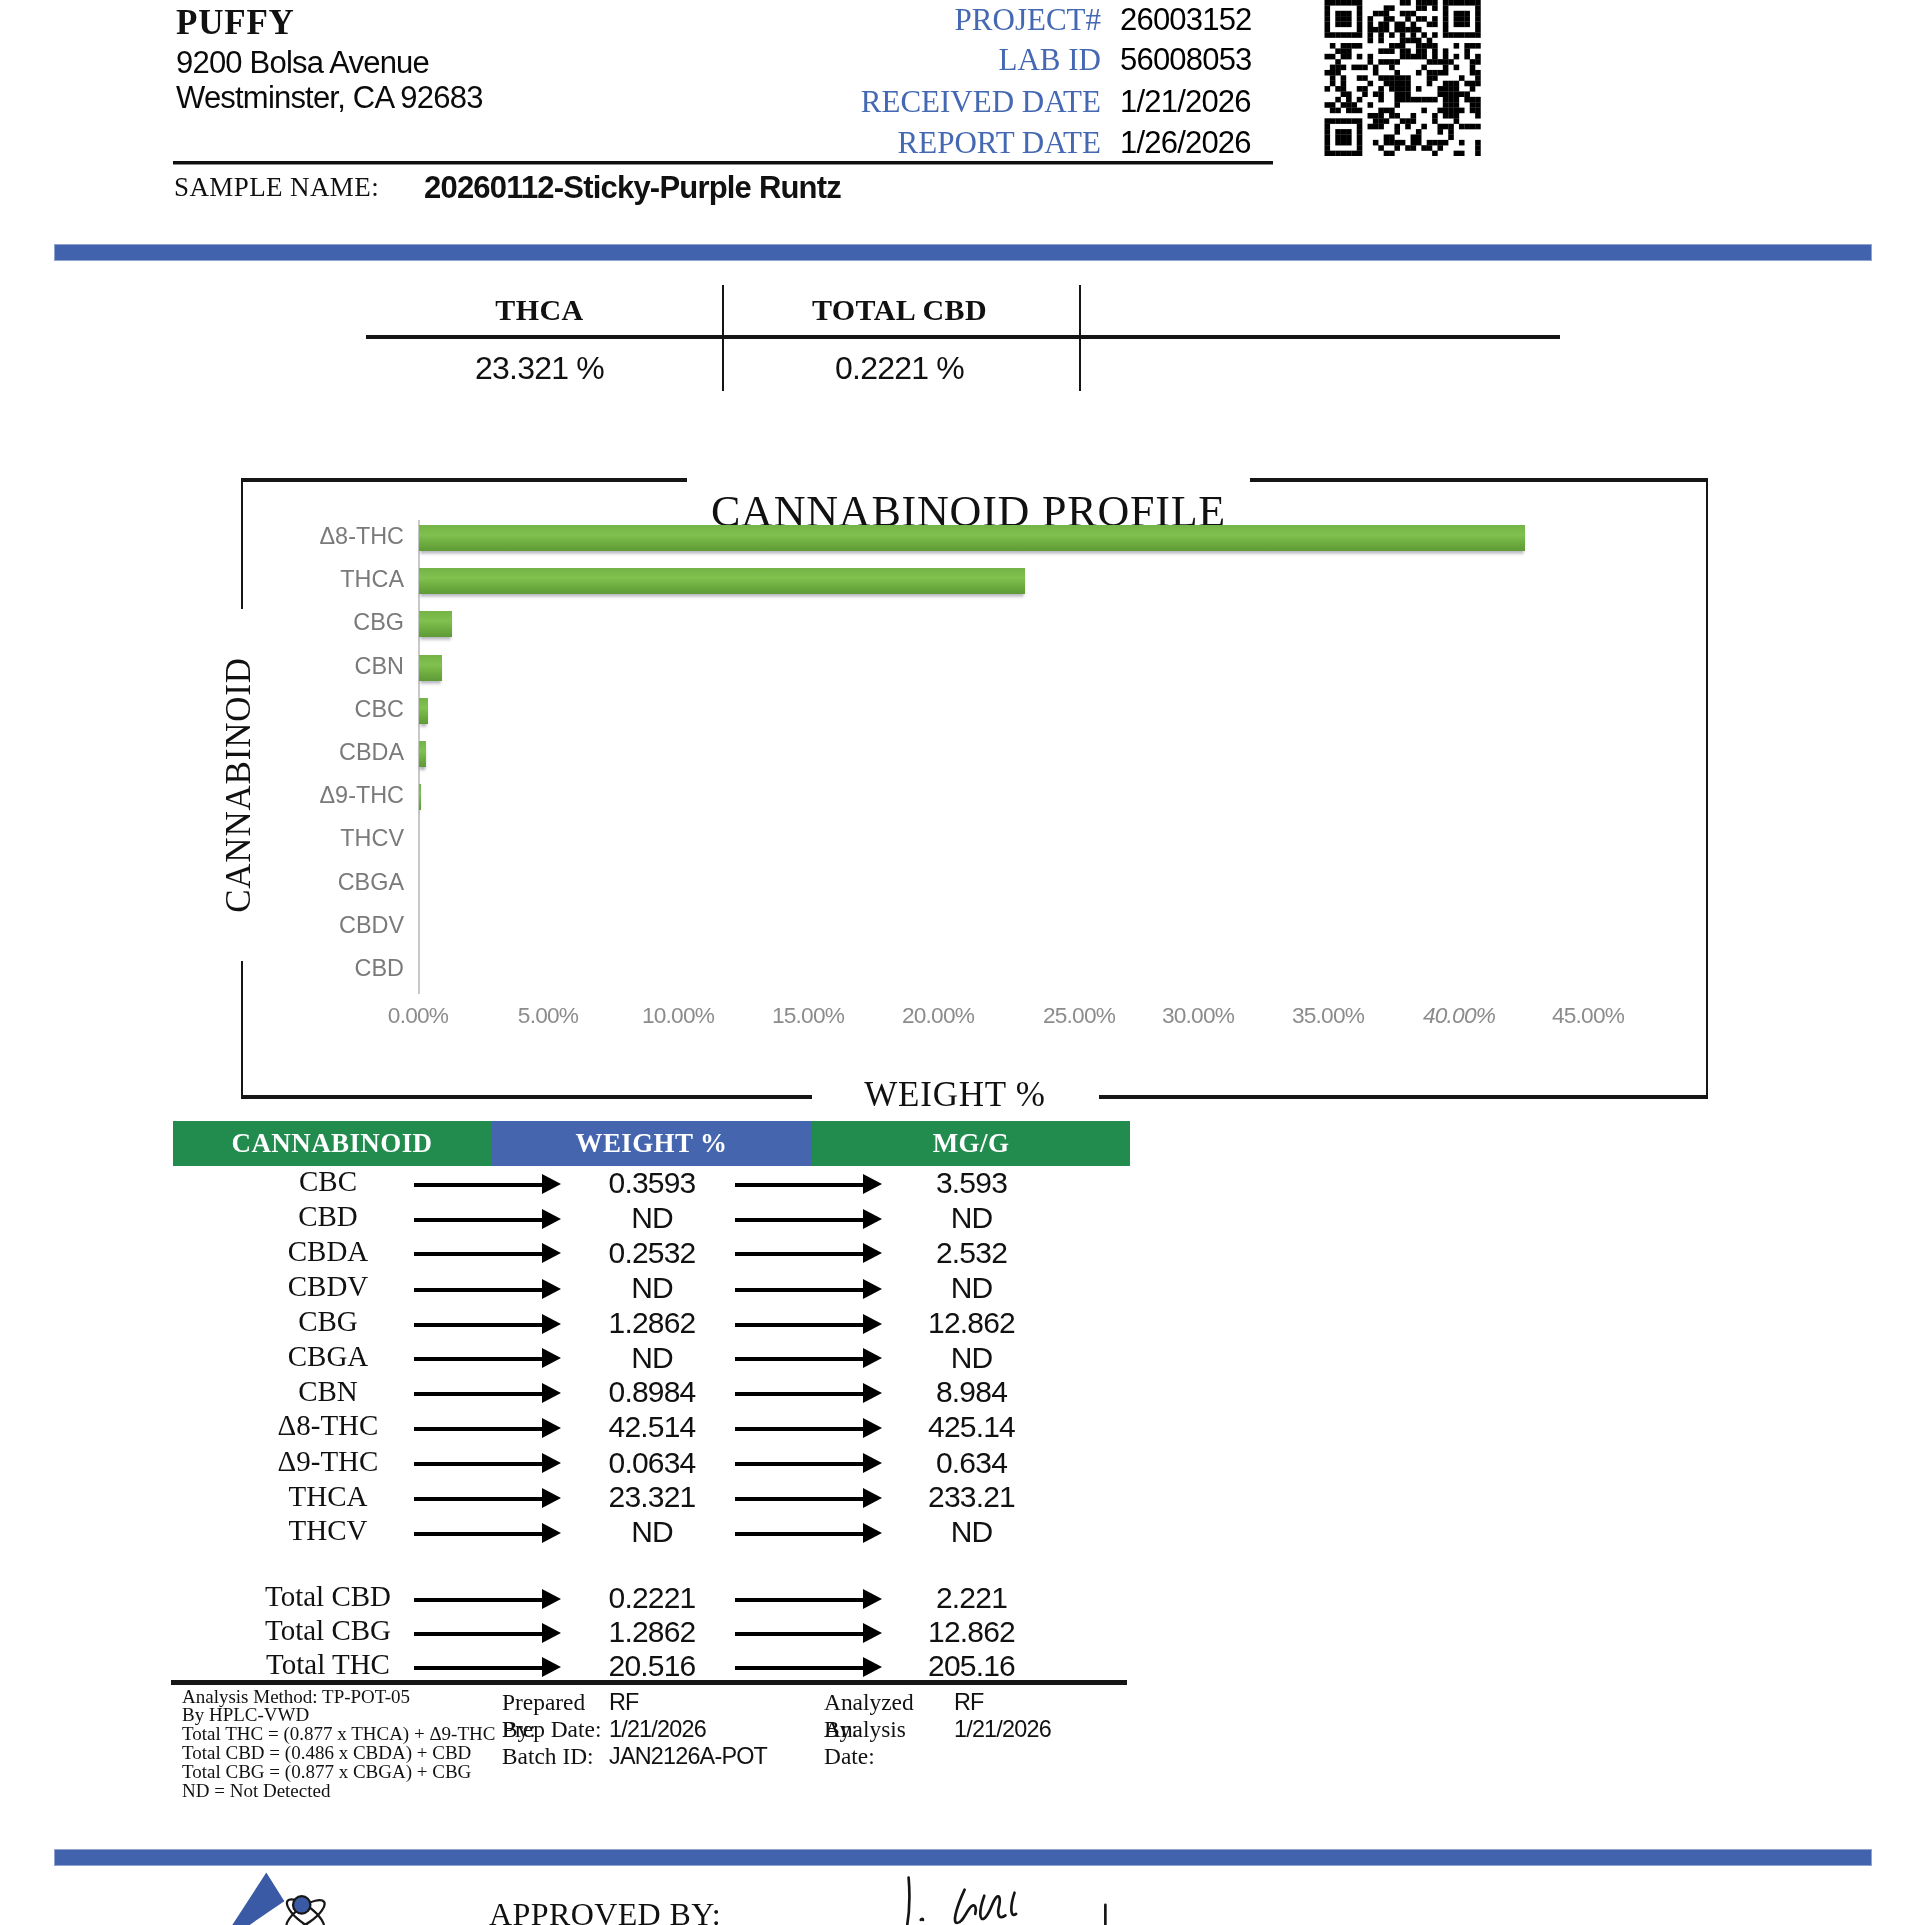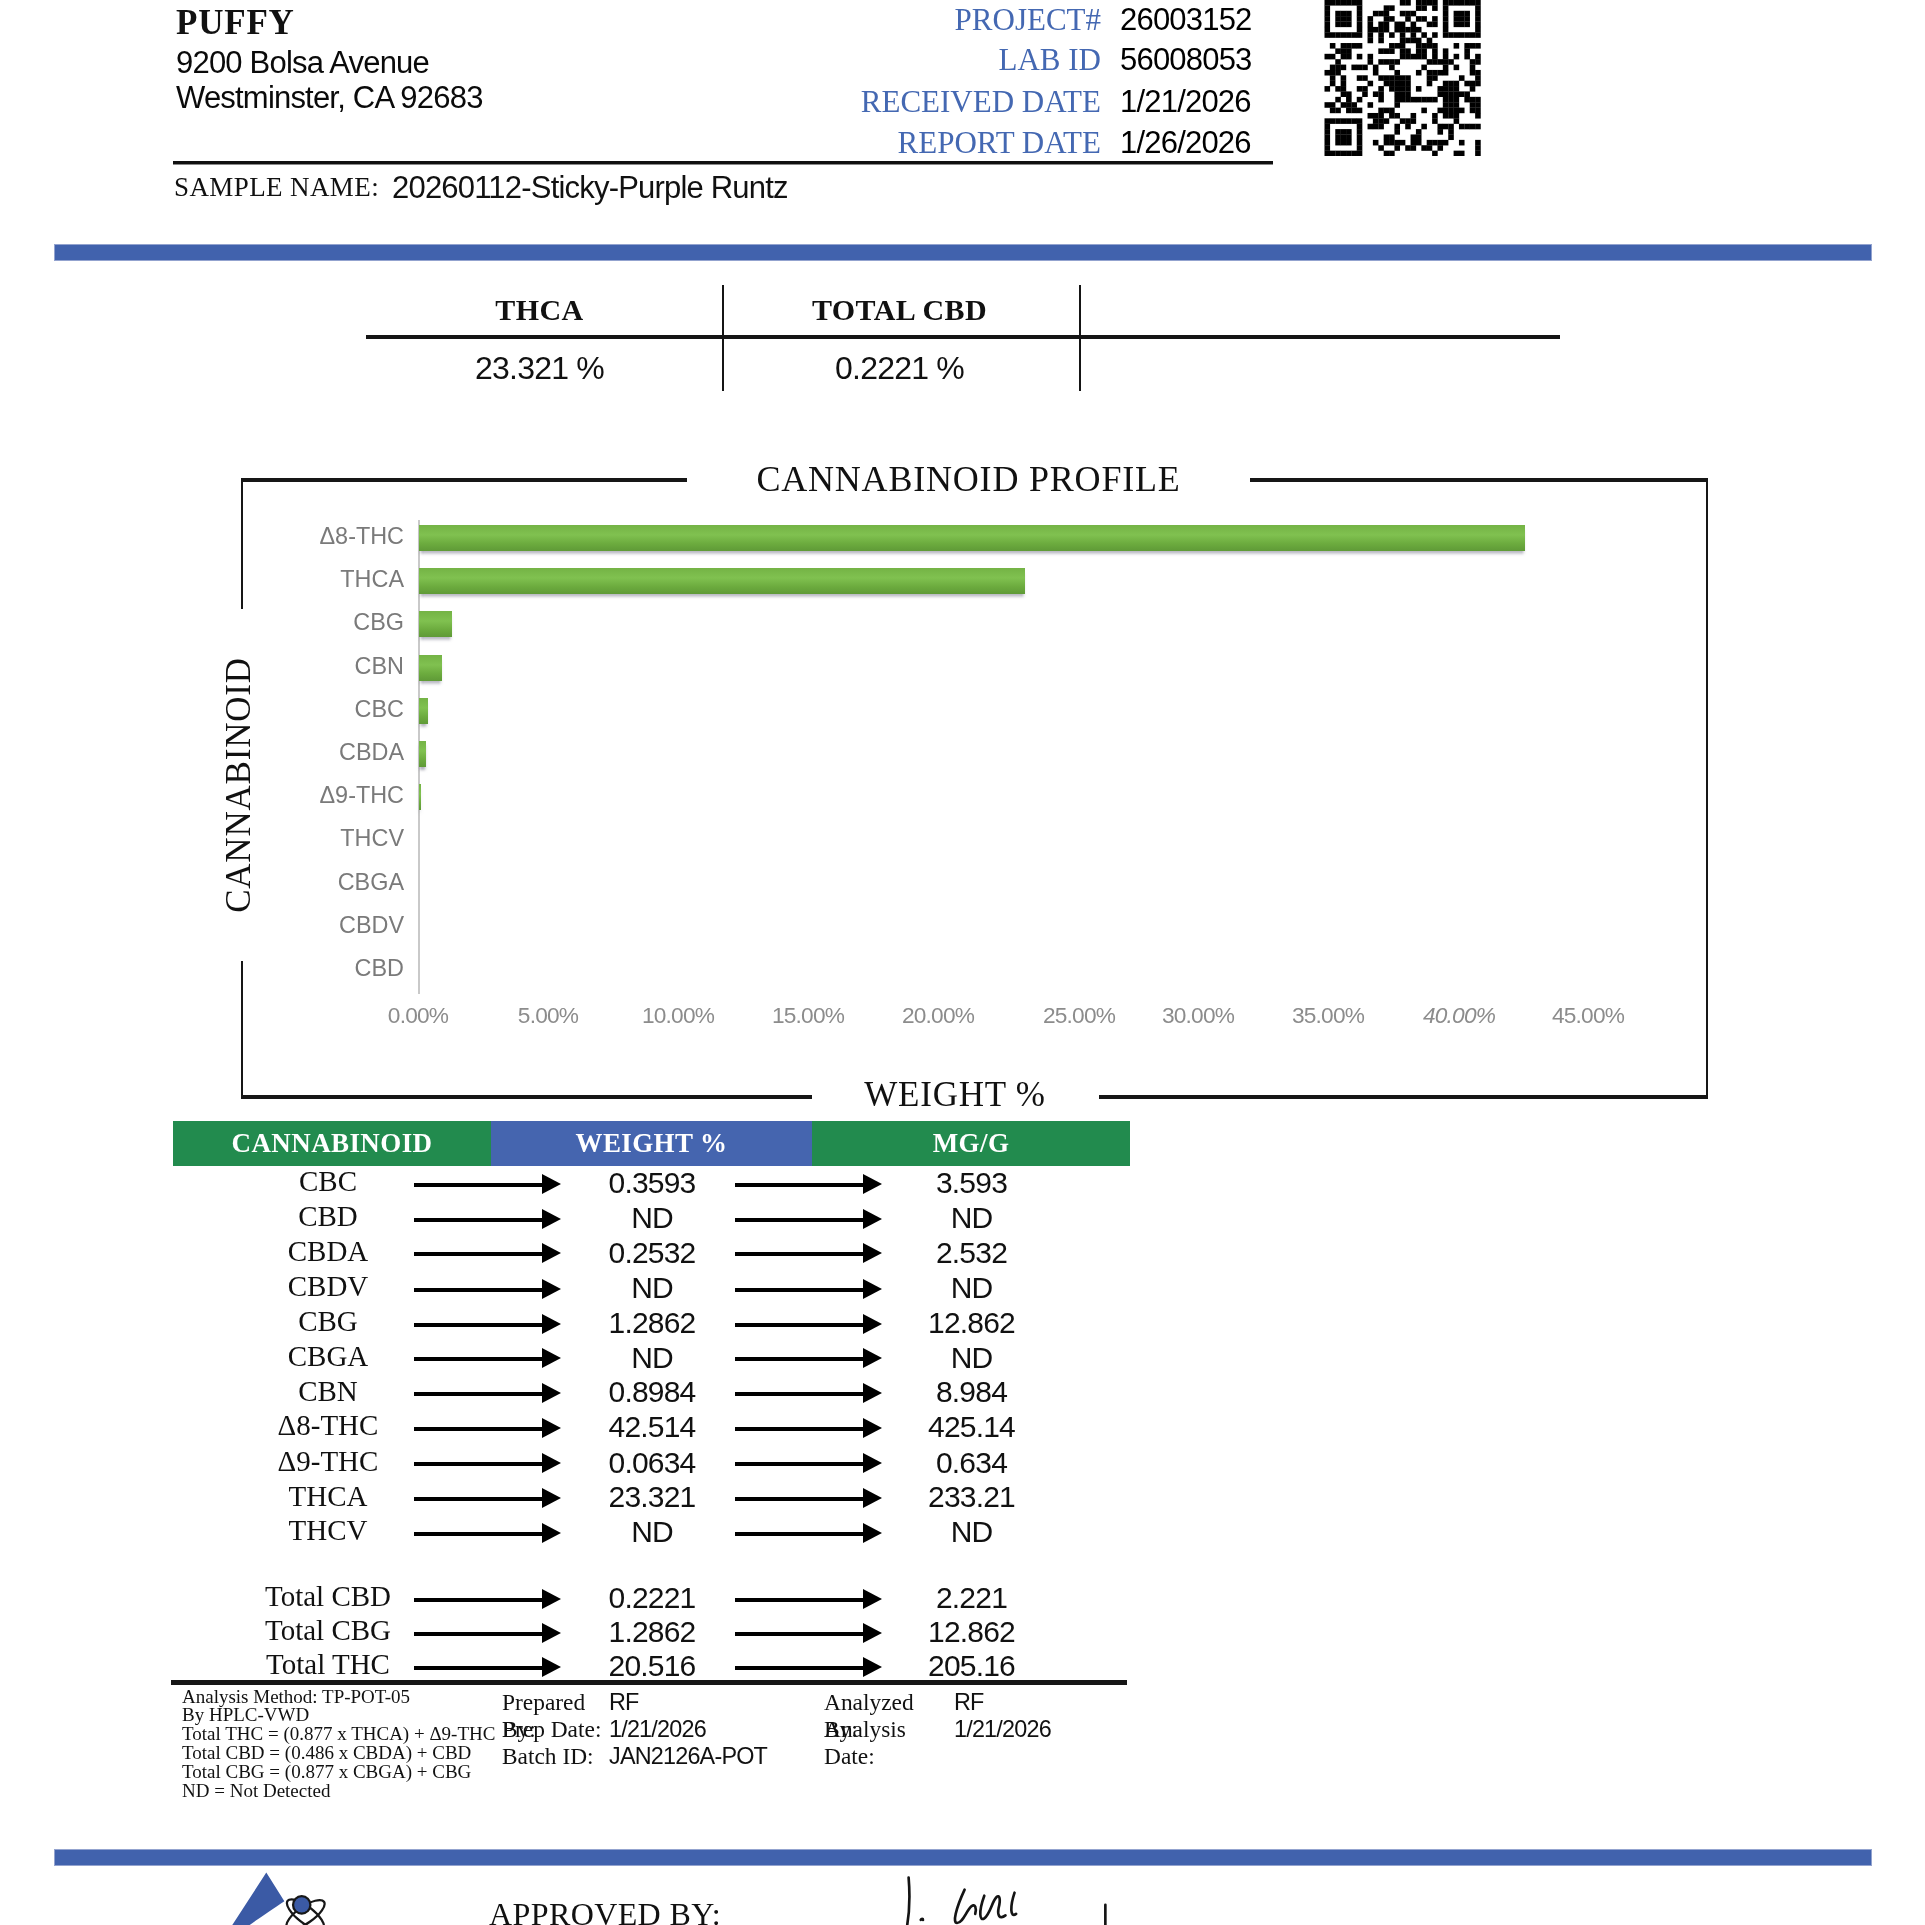--- a/index.html
+++ b/index.html
@@ -18,21 +18,21 @@
   .hdr-rule{background:#101010;height:3px;border-bottom:0.8px solid #8a8a8a;}
   .sample-label{font-size:27px;letter-spacing:0.4px;}
   .sample-value{font-size:31px;}
   .bluebar{background:#4162ad;border:0.8px solid #93a3cf;}
   
   .sum-h{font-size:30px;font-weight:bold;letter-spacing:0.4px;}
   .sum-v{font-size:32px;}
   .vline{width:2.3px;background:#151515;}
   .hline{background:#151515;}
   
-  .chart-title{font-size:36px;letter-spacing:0.8px;}
+  .chart-title{font-size:44px;letter-spacing:0.8px;margin-top:28px;}
   .axis-title{font-size:35px;letter-spacing:0.8px;background:#fff;}
   .cat-label{font-size:23.4px;color:#7a7a7a;font-family:"Liberation Sans",sans-serif;}
   .tick-label{font-size:22.7px;color:#8c8c8c;font-family:"Liberation Sans",sans-serif;letter-spacing:-0.8px;}
   .bar{background:linear-gradient(180deg,#74b345 0%,#80c150 38%,#6cab3e 72%,#5f9a37 100%);
        box-shadow:0 3.8px 3px -0.8px rgba(105,105,125,.55);}
   .axis-line{width:1.5px;background:#c9c9c9;}
   .border-black{background:#161616;}
   
   .th{color:#fff;font-size:27px;font-weight:bold;line-height:45px;letter-spacing:0.4px;}
   .row-label{font-size:29px;}
@@ -474,21 +474,21 @@
       <rect x="85.7" y="199.9" width="7.4" height="7.4" fill="#000"></rect>
       <rect x="142.8" y="199.9" width="7.4" height="7.4" fill="#000"></rect>
       <rect x="171.3" y="199.9" width="7.4" height="7.4" fill="#000"></rect>
       <rect x="178.4" y="199.9" width="7.4" height="7.4" fill="#000"></rect>
       <rect x="199.9" y="199.9" width="7.4" height="7.4" fill="#000"></rect>
     </svg>
 
   <div class="abs hdr-rule" style="left:173px;top:161px;width:1100px;"></div>
 
   <div class="abs serif sample-label" style="left:174px;top:172px;">SAMPLE NAME:</div>
-  <div class="abs sans sample-value" style="left:392px;top:170px;">20260112-Sticky-Purple Runtz</div>
+  <div class="abs sans sample-value" style="left:424px;top:170px;font-weight:bold;">20260112-Sticky-Purple Runtz</div>
 
   <div class="abs bluebar" style="left:54px;top:244px;width:1816px;height:15px;"></div>
 
   <div class="abs serif sum-h ctr" style="left:366px;top:293px;width:347px;">THCA</div>
   <div class="abs serif sum-h ctr" style="left:726px;top:293px;width:347px;">TOTAL CBD</div>
   <div class="abs vline" style="left:722px;top:285px;height:106px;"></div>
   <div class="abs vline" style="left:1079px;top:285px;height:106px;"></div>
   <div class="abs hline" style="left:366px;top:335px;width:1194px;height:3.8px;"></div>
   <div class="abs sans sum-v ctr" style="left:366px;top:350px;width:347px;">23.321 %</div>
   <div class="abs sans sum-v ctr" style="left:726px;top:350px;width:347px;">0.2221 %</div>

